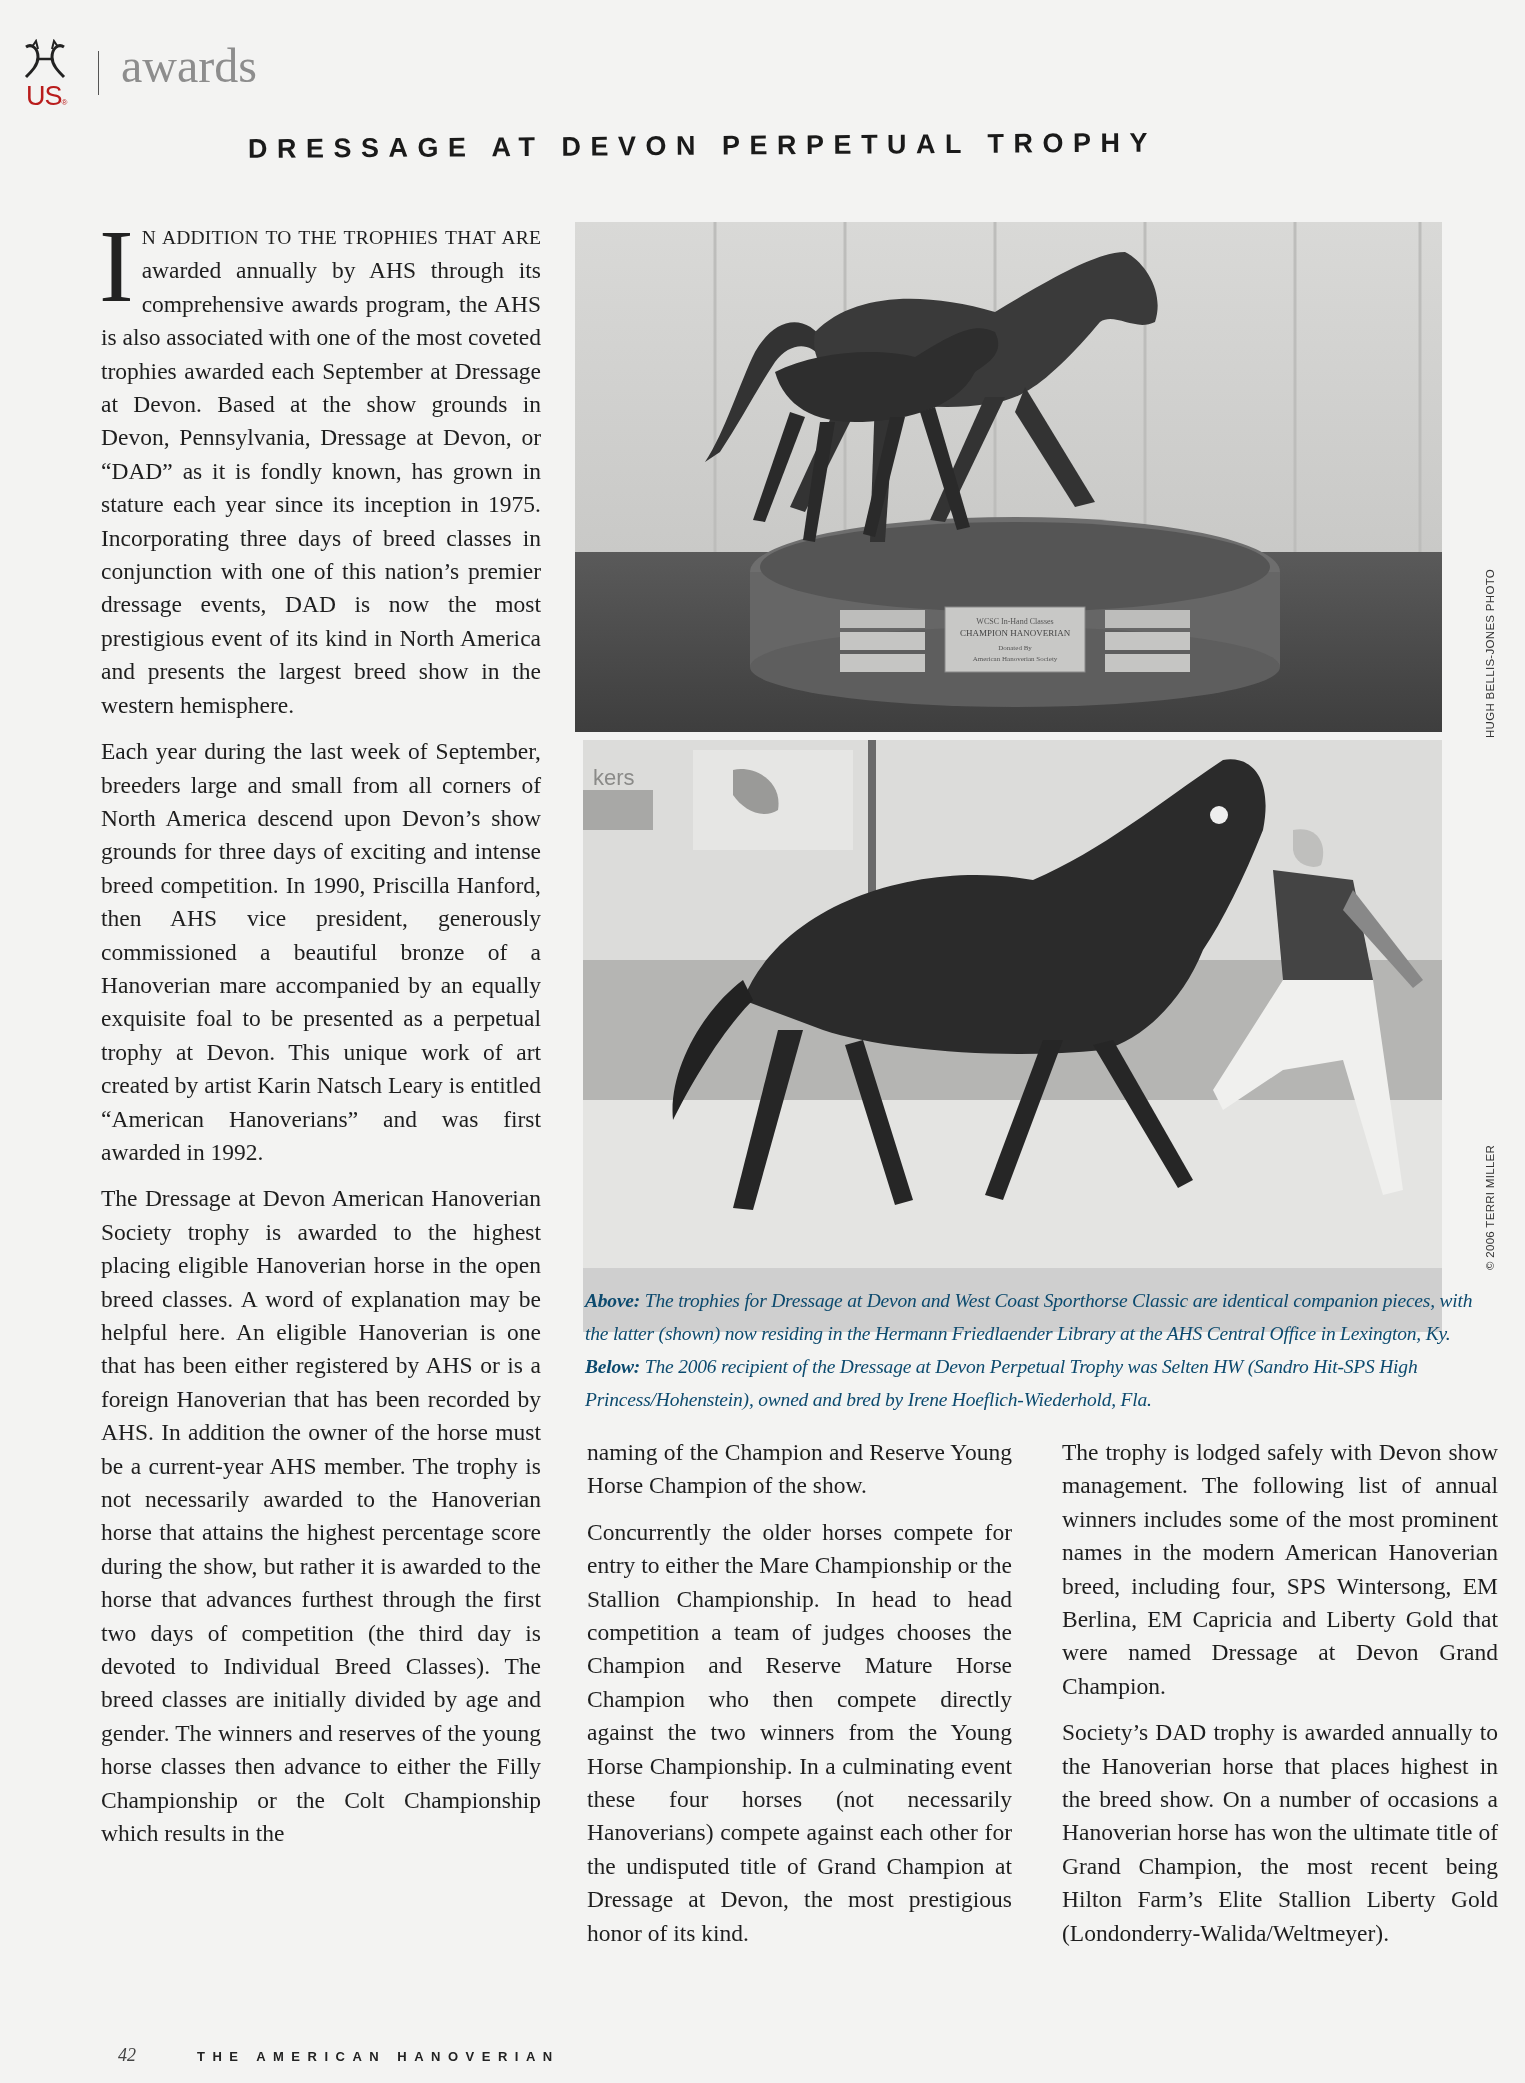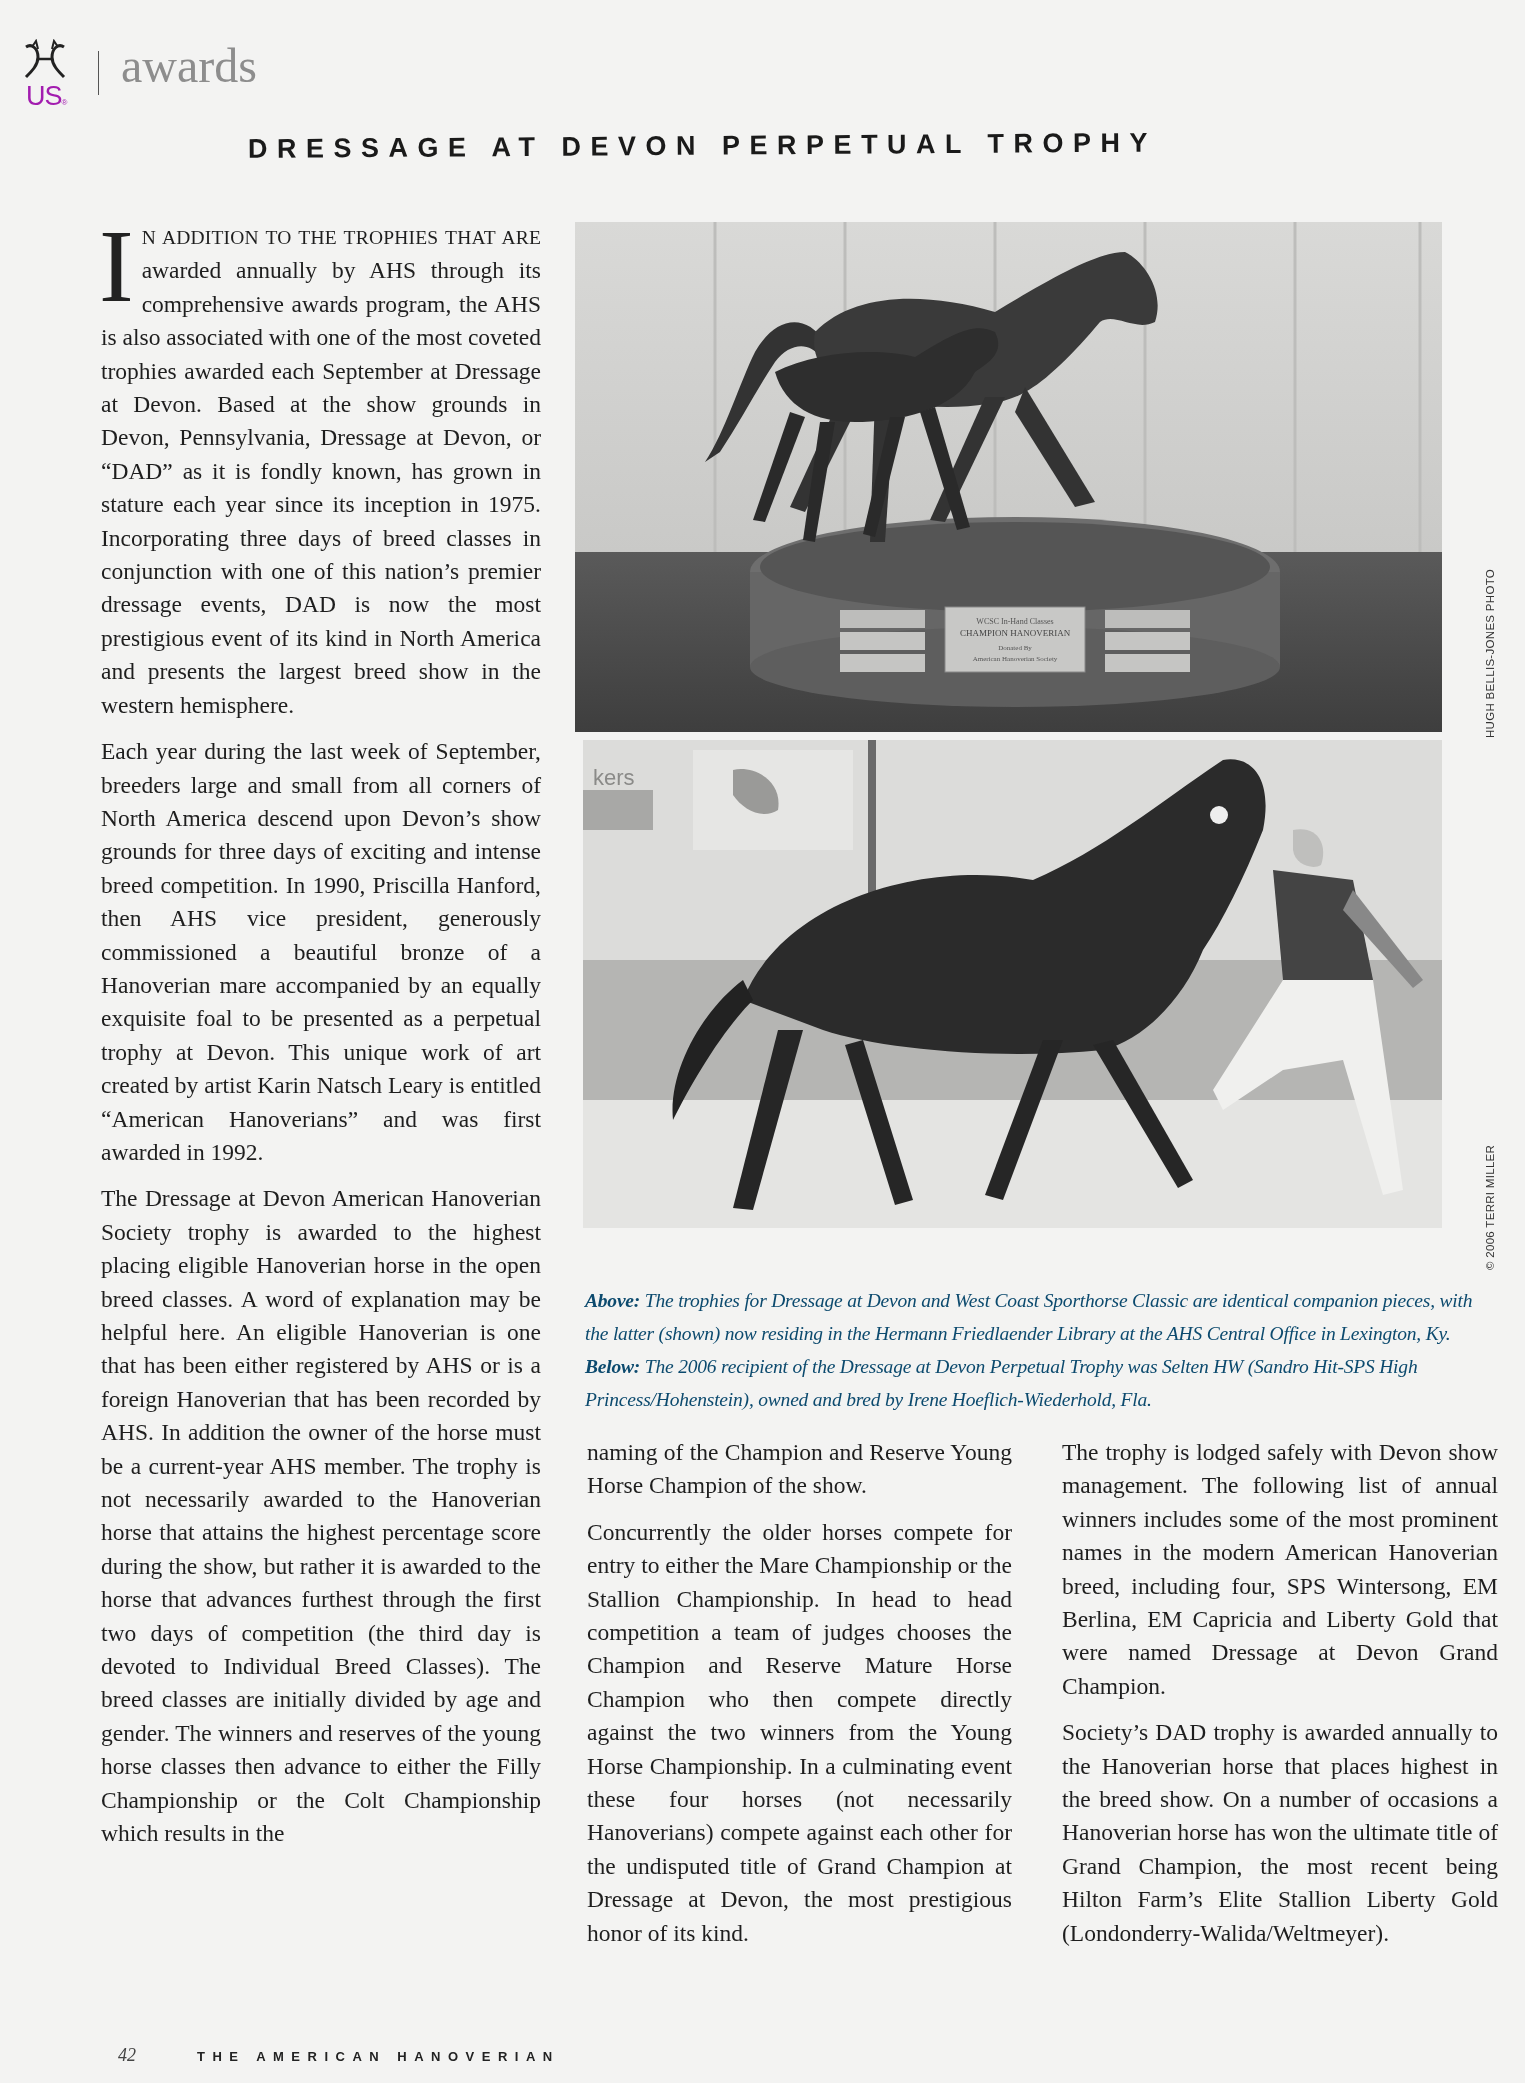--- a/index.html
+++ b/index.html
@@ -11,21 +11,21 @@
     font-family: "Liberation Serif", "DejaVu Serif", serif;
   }
   .header {
     position: absolute; left: 22px; top: 30px; height: 85px;
     display: flex; align-items: center;
   }
   .logo { width: 50px; height: 80px; position: relative; }
   .logo svg { position: absolute; left: 0; top: 6px; }
   .logo .us {
     position: absolute; left: 4px; top: 48px;
-    font-family: "Liberation Sans", sans-serif; font-size: 27px; color: #a21caf; letter-spacing: -1px;
+    font-family: "Liberation Sans", sans-serif; font-size: 27px; color: #b91c1c; letter-spacing: -1px;
   }
   .logo .us sup { font-size: 8px; vertical-align: baseline; }
   .hdr-divider { width: 1px; height: 44px; background: #555; margin: 0 22px 0 26px; }
   .section-label {
     font-family: "Liberation Serif", serif; font-size: 48px; color: #8d8d8d; margin-top: -14px;
   }
   .title {
     position: absolute; left: 248px; top: 130px; width: 1100px;
     font-family: "Liberation Sans", sans-serif; font-weight: bold;
     font-size: 27px; letter-spacing: 9.5px; color: #1a1a1a;
@@ -41,21 +41,21 @@
   .col3 { left: 1062px; top: 1436px; width: 436px; }
   .dropcap {
     float: left; font-size: 104px; line-height: 80px;
     margin: 6px 8px 0 -2px; color: #222;
   }
   .smallcaps { font-size: 19.5px; letter-spacing: 0.2px; }
   .photo {
     position: absolute; overflow: hidden; background: #cfcfcf;
   }
   .photo1 { left: 575px; top: 222px; width: 867px; height: 510px; }
-  .photo2 { left: 583px; top: 740px; width: 859px; height: 488px; }
+  .photo2 { left: 583px; top: 740px; width: 859px; height: 592px; }
   .credit {
     position: absolute; font-family: "Liberation Sans", sans-serif; font-size: 11.5px;
     color: #333; transform-origin: left top; transform: rotate(-90deg); white-space: nowrap;
     letter-spacing: 0.3px;
   }
   .credit1 { left: 1484px; top: 738px; }
   .credit2 { left: 1484px; top: 1270px; }
   .caption {
     position: absolute; left: 585px; top: 1284px; width: 905px;
     font-style: italic; font-size: 19.5px; line-height: 33px; color: #0c4a6e;

